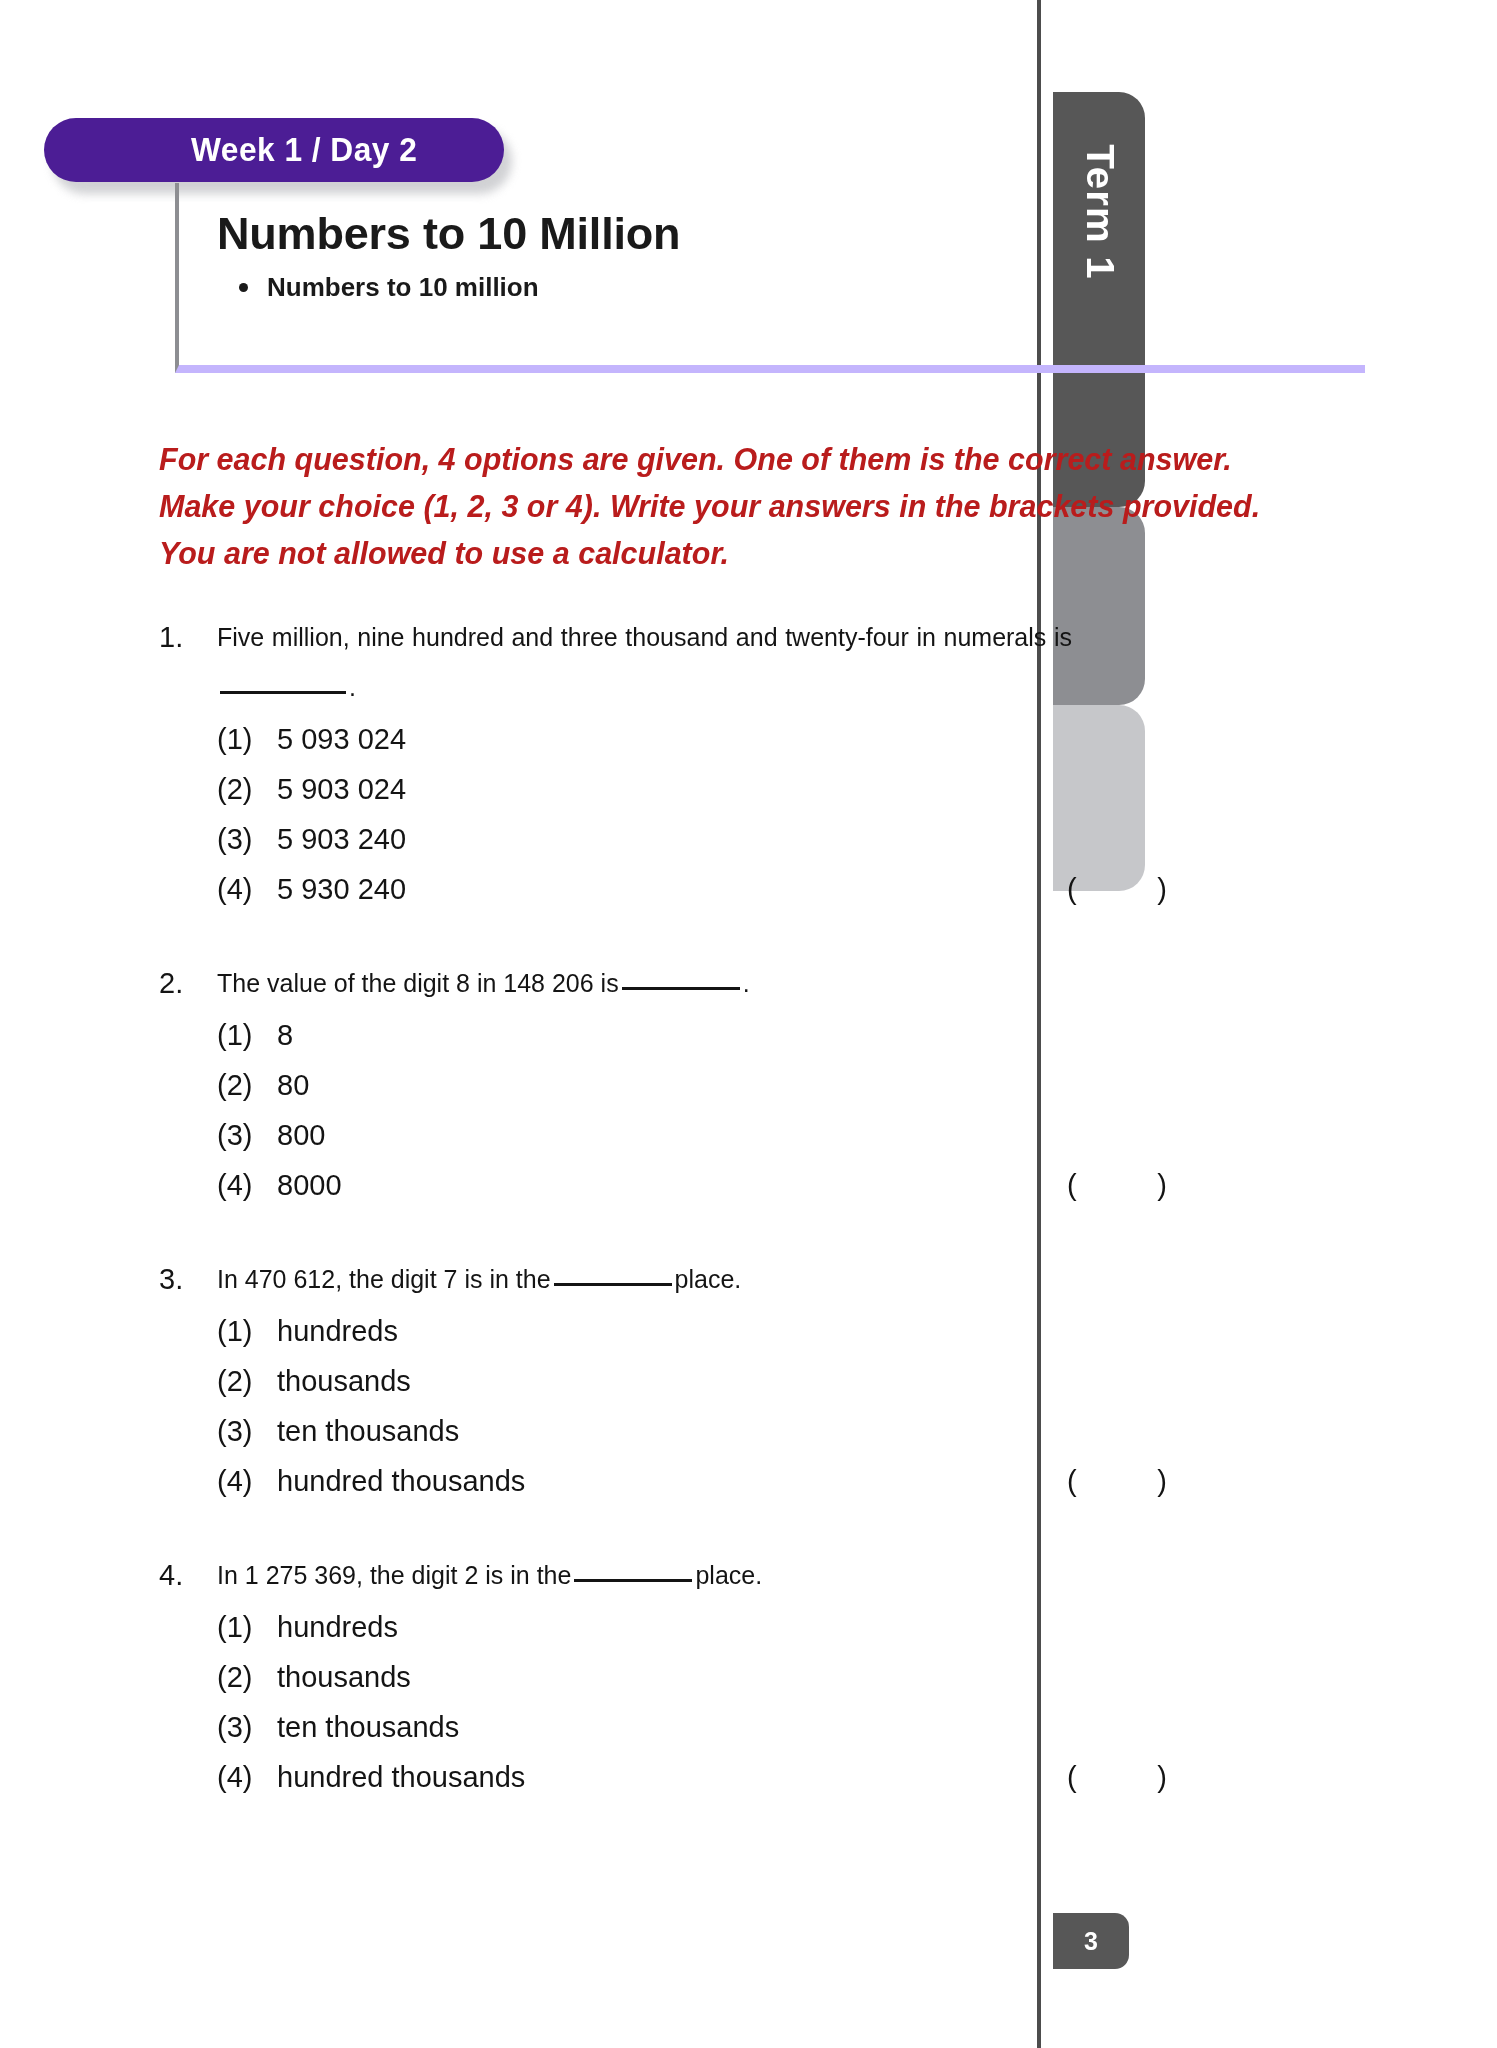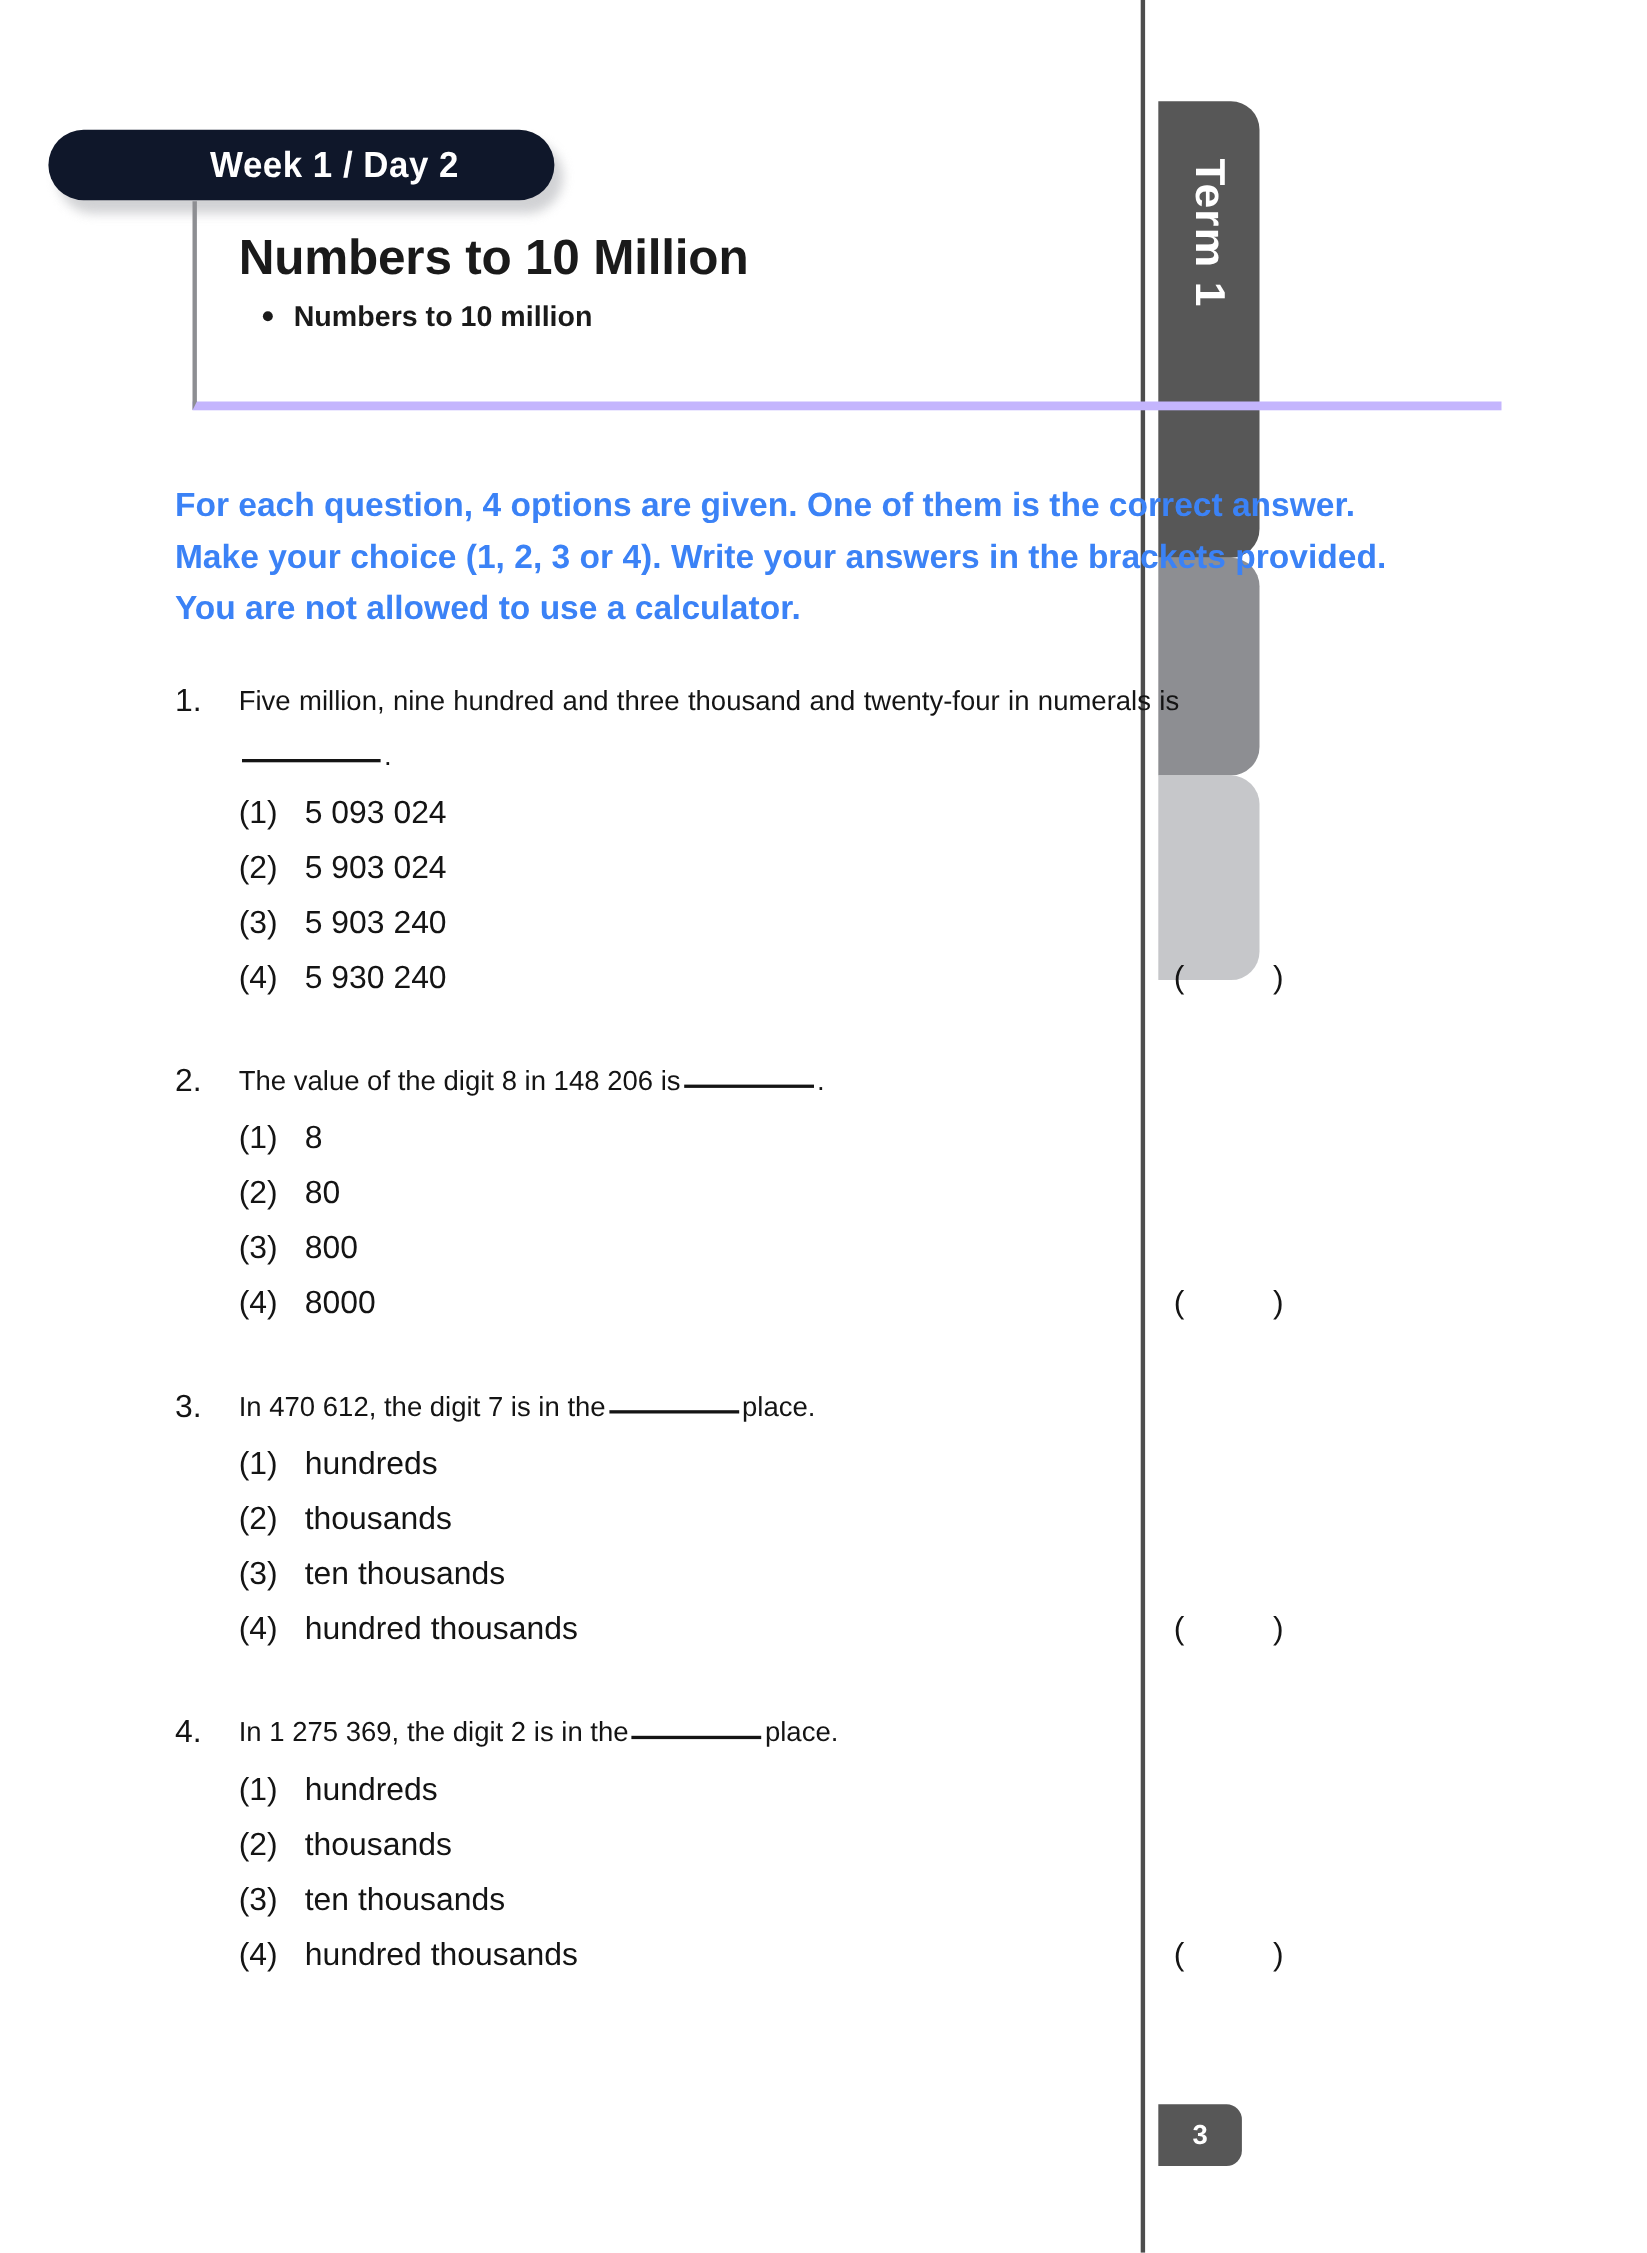--- a/index.html
+++ b/index.html
@@ -80,21 +80,21 @@
     width:460px;height:66px;
     background:#c9cacd;
     border-radius:40px;
     filter:blur(5px);
     opacity:.85;
   }
   .pill{
     position:absolute;
     left:44px;top:118px;
     width:460px;height:64px;
-    background:#0f172a;
+    background:#4c1d95;
     border-radius:40px;
     display:flex;align-items:center;
   }
   .pill span{
     margin-left:147px;
     color:#ffffff;
     font-size:33px;
     font-weight:bold;
     letter-spacing:.5px;
     font-family:"Liberation Sans Narrow","Liberation Sans",sans-serif;
@@ -147,22 +147,23 @@
 
   
   .instructions{
     position:absolute;
     left:159px;top:436px;
     width:890px;
   }
   .instructions p{
     margin:0;
     font-size:30.5px;
-    font-weight:bold;
-    color:#3b82f6;
+    font-style:italic;
+    font-weight:bold;
+    color:#b91c1c;
     line-height:47px;
     font-family:"Liberation Sans", sans-serif;
     white-space:nowrap;
   }
 
   
   .questions{
     position:absolute;
     left:159px;top:612px;
     width:1190px;

